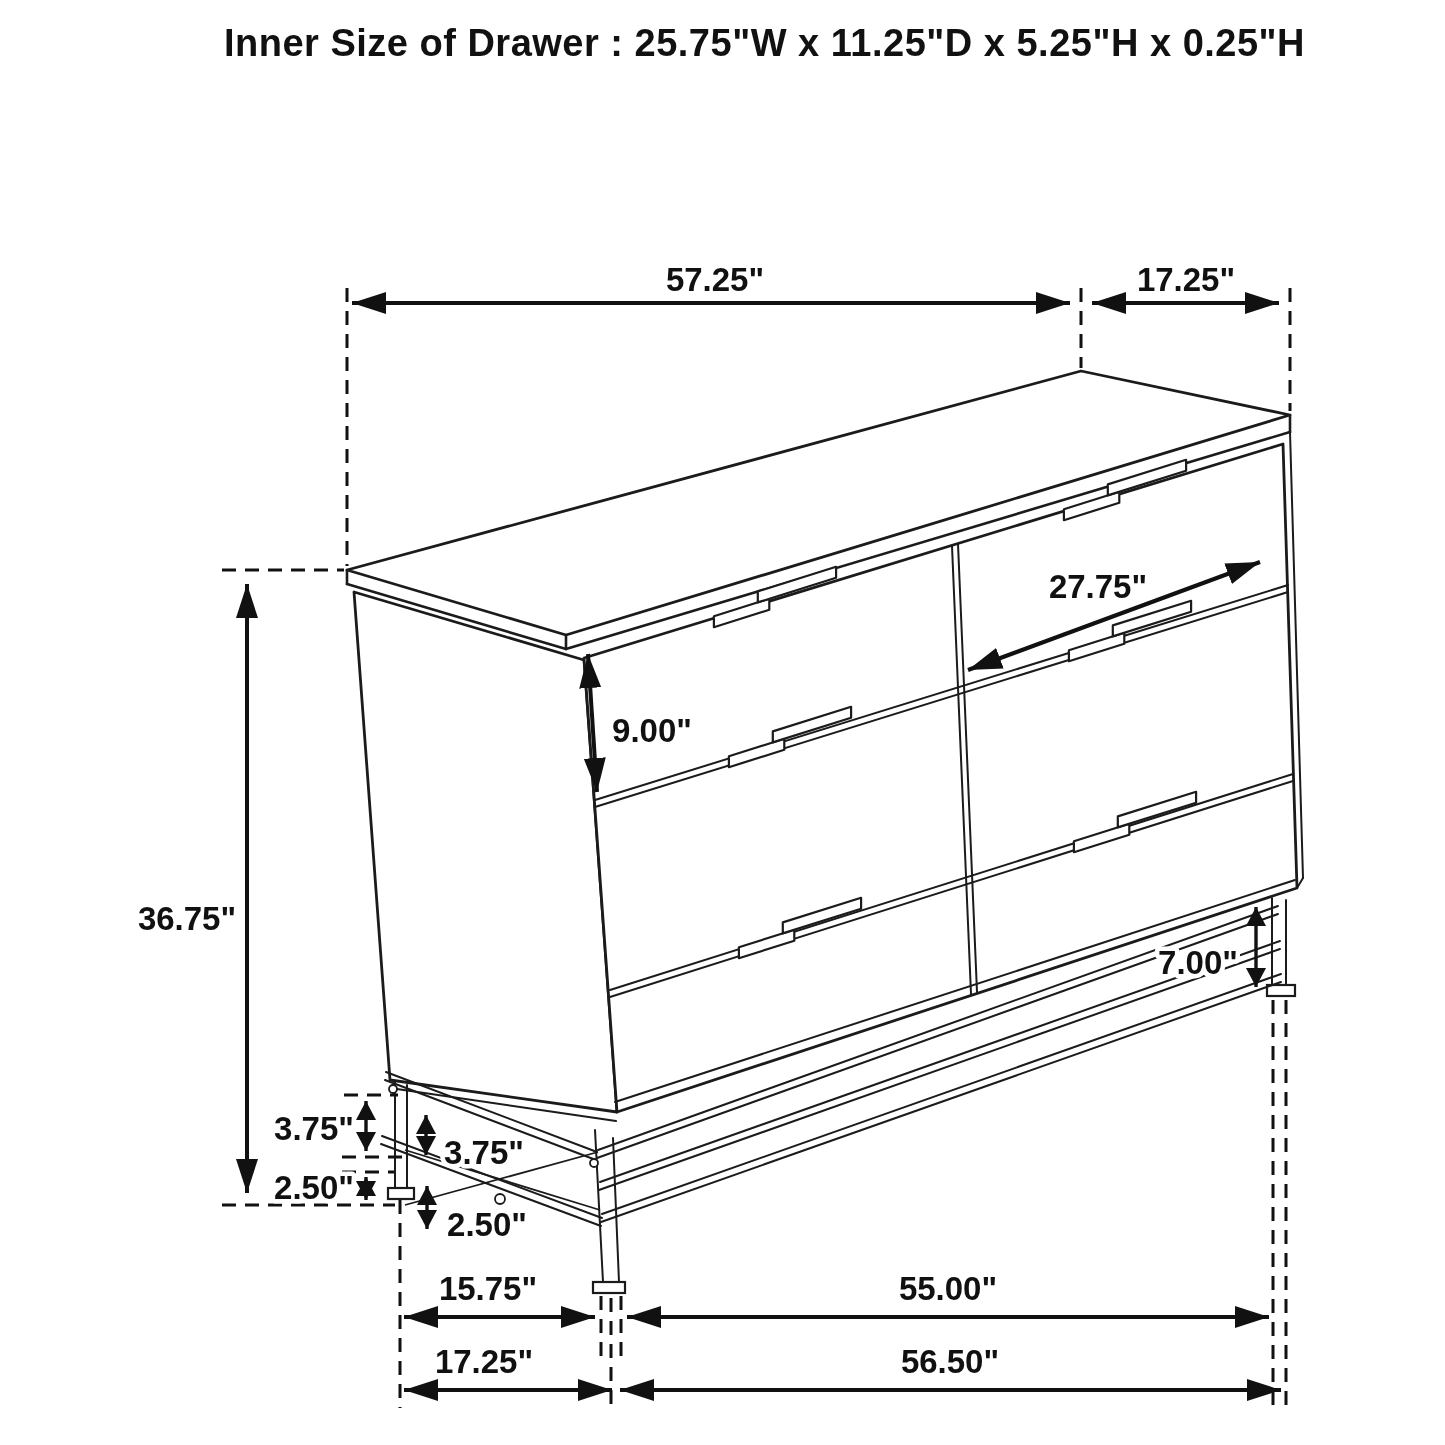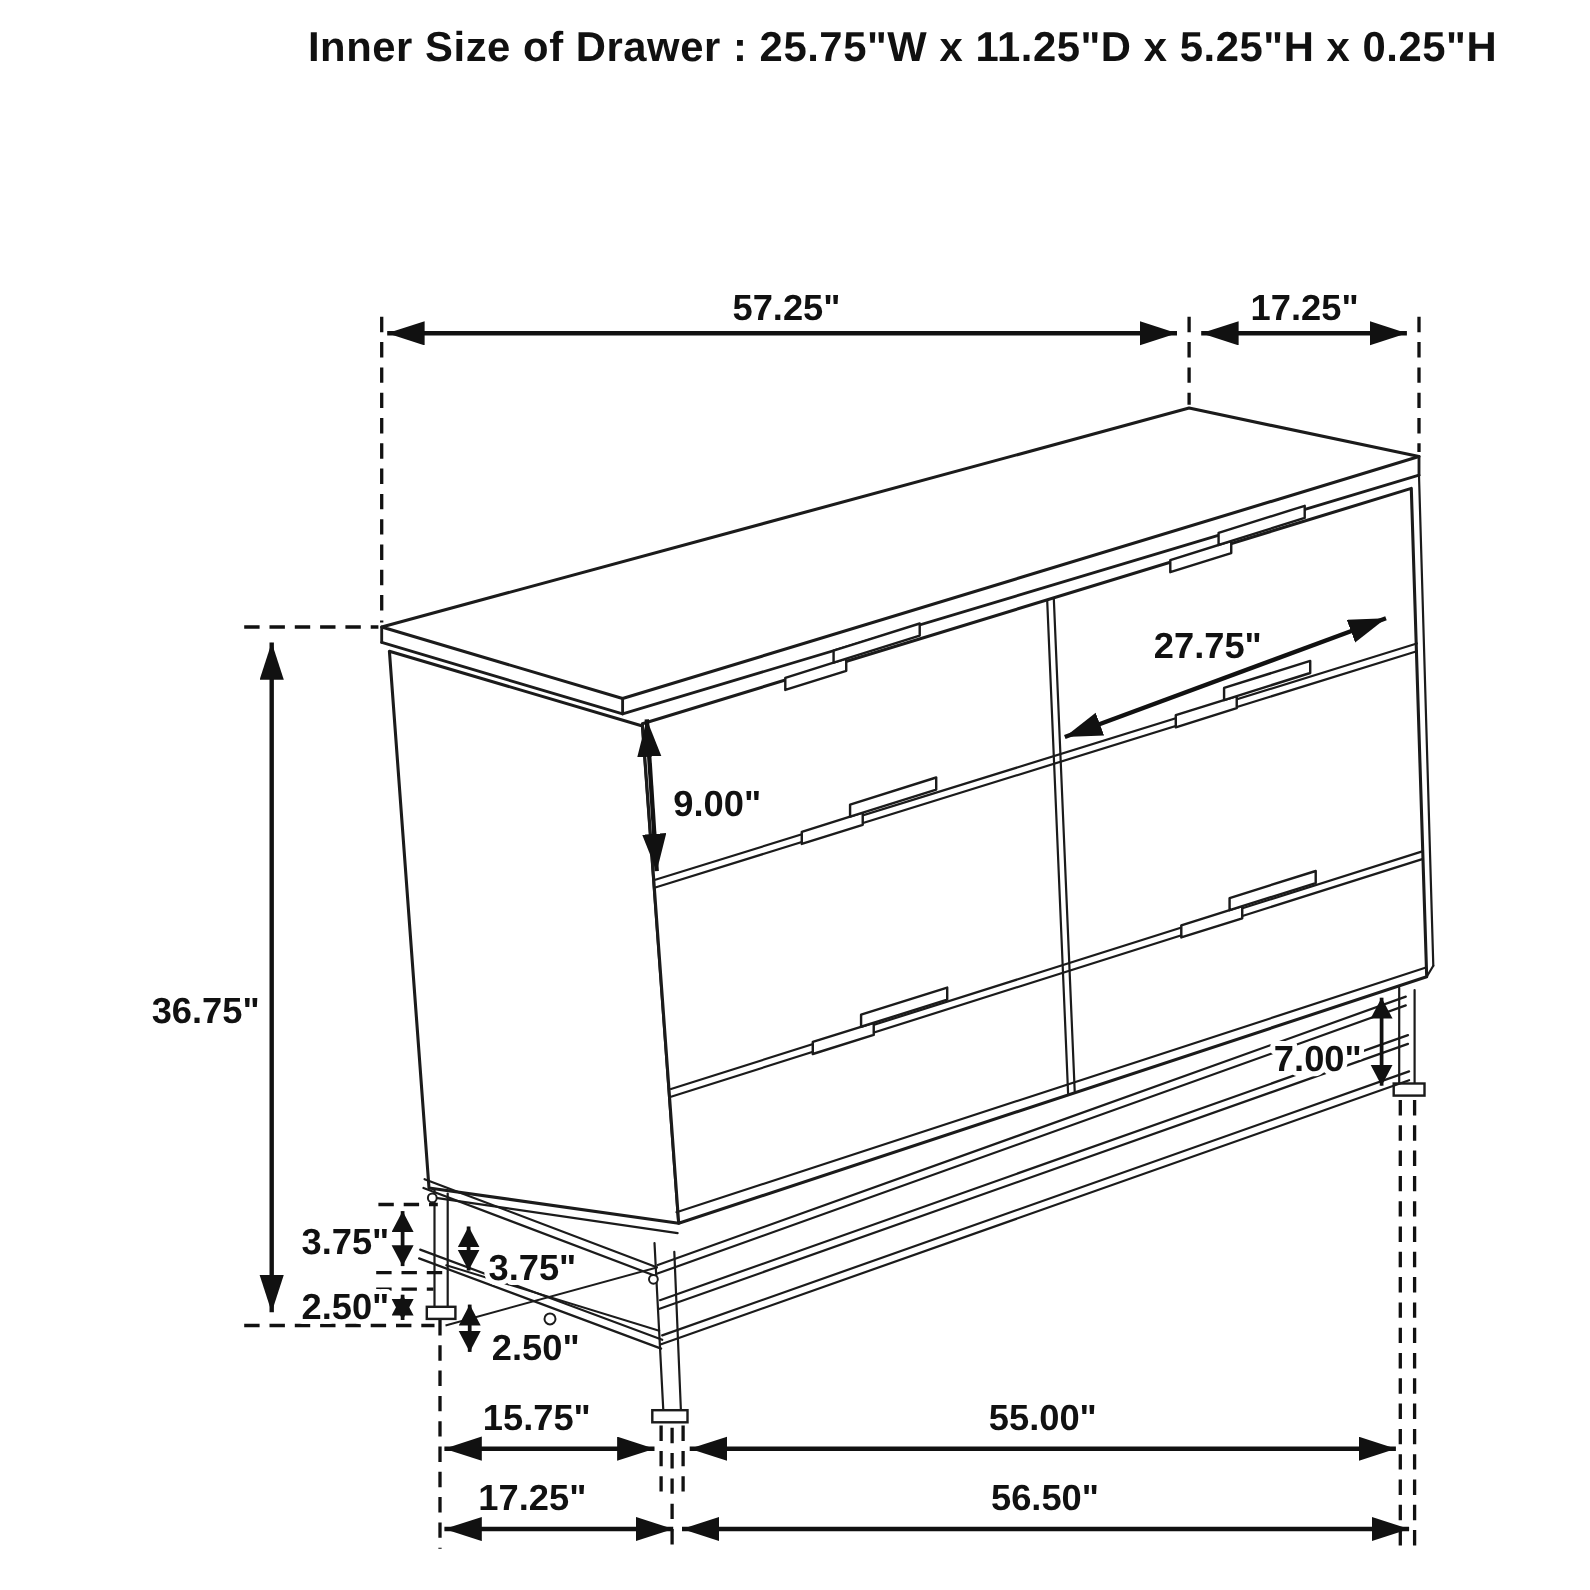--- a/index.html
+++ b/index.html
@@ -1,18 +1,18 @@
 <!DOCTYPE html>
 <html><head>
 <meta charset="utf-8">
 <style>
   html,body{margin:0;padding:0;background:#ffffff;}
   .stage{position:relative;width:1445px;height:1445px;background:#ffffff;overflow:hidden;
          font-family:"Liberation Sans", sans-serif;}
-  .title{position:absolute;top:22px;left:50%;transform:translateX(-50%);margin-left:98px;
+  .title{position:absolute;top:22px;left:50%;transform:translateX(-50%);margin-left:42px;
          white-space:nowrap;font-size:38px;font-weight:bold;color:#111;letter-spacing:0.5px;}
   svg{position:absolute;left:0;top:0;}
   .ln{stroke:#1b1b1b;fill:none;stroke-width:2.6;stroke-linecap:round;stroke-linejoin:round;}
   .ln2{stroke:#1b1b1b;fill:none;stroke-width:2;stroke-linecap:round;}
   .thin{stroke:#1b1b1b;fill:none;stroke-width:1.8;}
   .face{fill:#ffffff;stroke:#1b1b1b;stroke-width:2.8;stroke-linejoin:round;}
   .foot{fill:#ffffff;stroke:#1b1b1b;stroke-width:2.2;}
   .hole{fill:#ffffff;stroke:#1b1b1b;stroke-width:1.8;}
   .dimline{stroke:#111;stroke-width:4;fill:none;}
   .dimline-s{stroke:#111;stroke-width:3.4;fill:none;}

